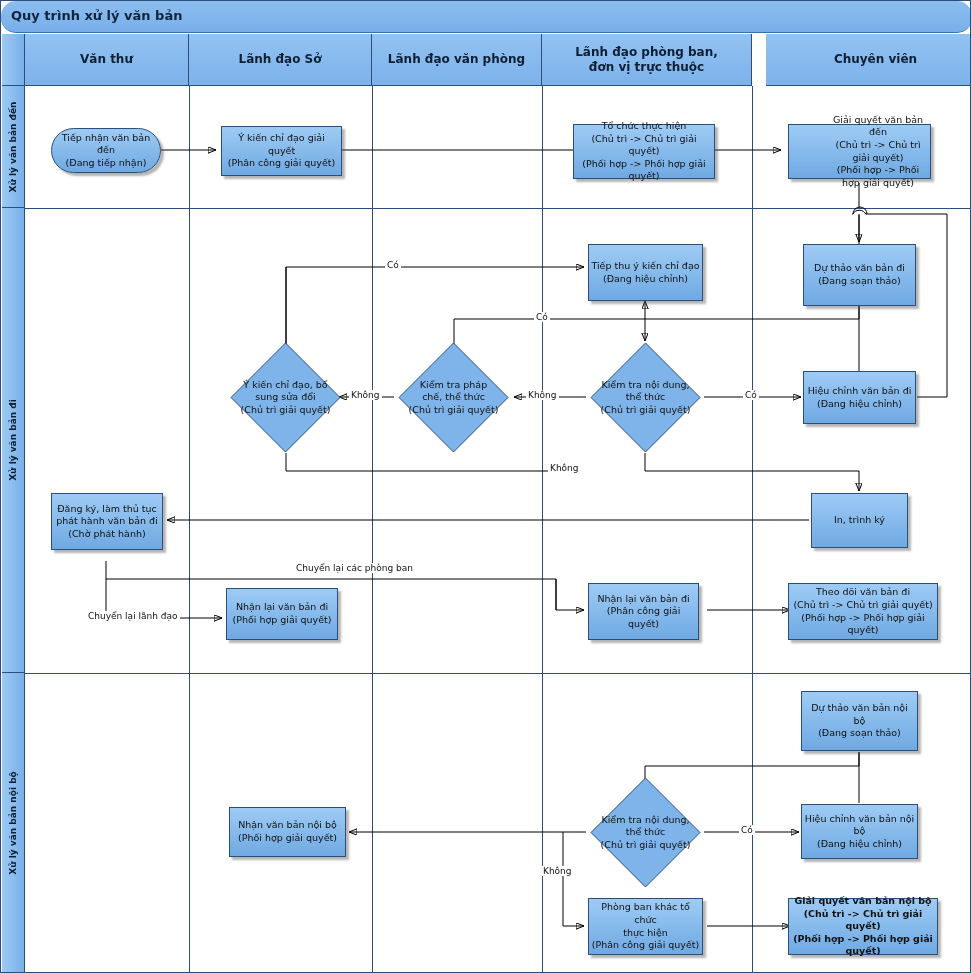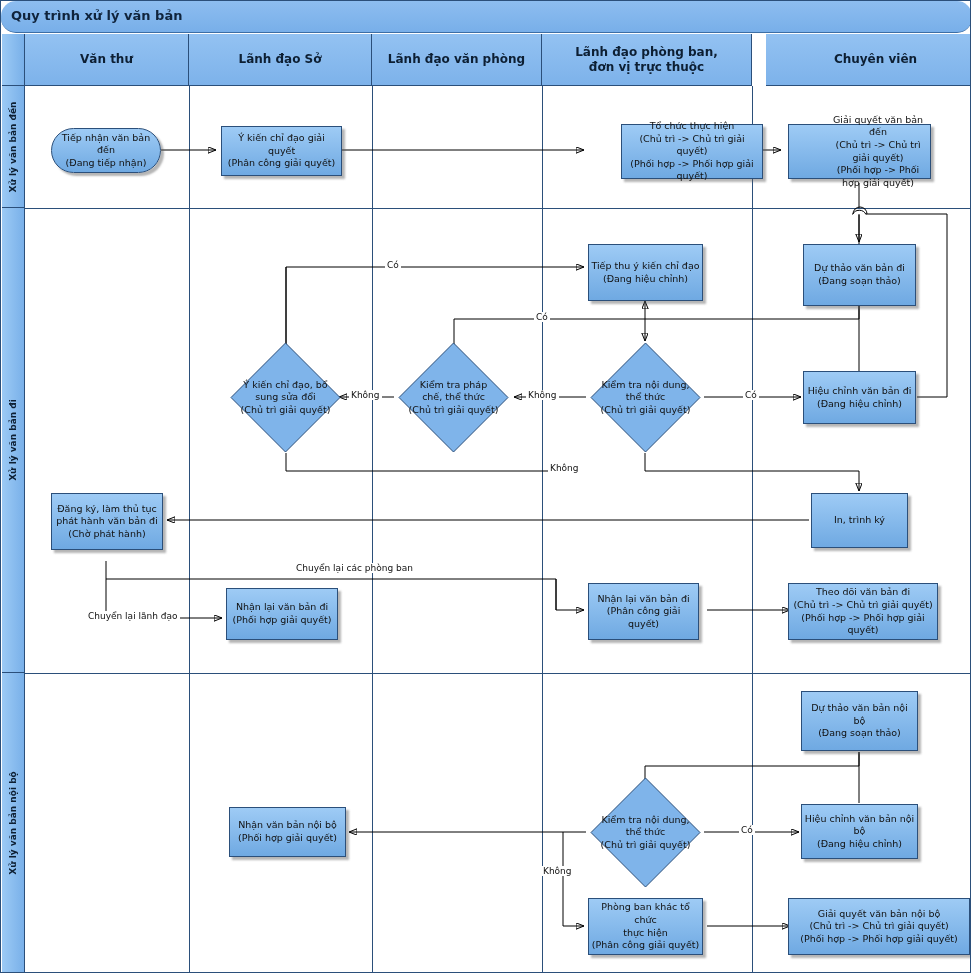--- a/index.html
+++ b/index.html
@@ -187,21 +187,21 @@
     </div>
   </div>
 
   <div class="node proc" style="left:220px;top:125px;width:121px;height:50px;">
     <div>
       <span>Ý kiến chỉ đạo giải quyết</span><br>
       <span>(Phân công giải quyết)</span>
     </div>
   </div>
 
-  <div class="node proc" style="left:572px;top:123px;width:142px;height:55px;margin-left:48px;">
+  <div class="node proc" style="left:572px;top:123px;width:142px;height:55px;">
     <div>
       <span>Tổ chức thực hiện</span><br>
       <span>(Chủ trì -&gt; Chủ trì giải quyết)</span><br>
       <span>(Phối hợp -&gt; Phối hợp giải quyết)</span>
     </div>
   </div>
 
   <div class="node proc" style="left:787px;top:123px;width:143px;height:55px;padding-left:39px;">
     <div>
       <span>Giải quyết văn bản đến</span><br>
@@ -333,21 +333,21 @@
   </div>
 
   <div class="node proc" style="left:587px;top:897px;width:115px;height:57px;">
     <div>
       <span>Phòng ban khác tổ chức</span><br>
       <span>thực hiện</span><br>
       <span>(Phân công giải quyết)</span>
     </div>
   </div>
 
-  <div class="node proc" style="left:787px;top:897px;width:182px;height:57px;">
+  <div class="node proc" style="left:787px;top:897px;width:150px;height:57px;font-weight:bold;">
     <div>
       <span>Giải quyết văn bản nội bộ</span><br>
       <span>(Chủ trì -&gt; Chủ trì giải quyết)</span><br>
       <span>(Phối hợp -&gt; Phối hợp giải quyết)</span>
     </div>
   </div>
 
 </div>
 
 </body></html>

